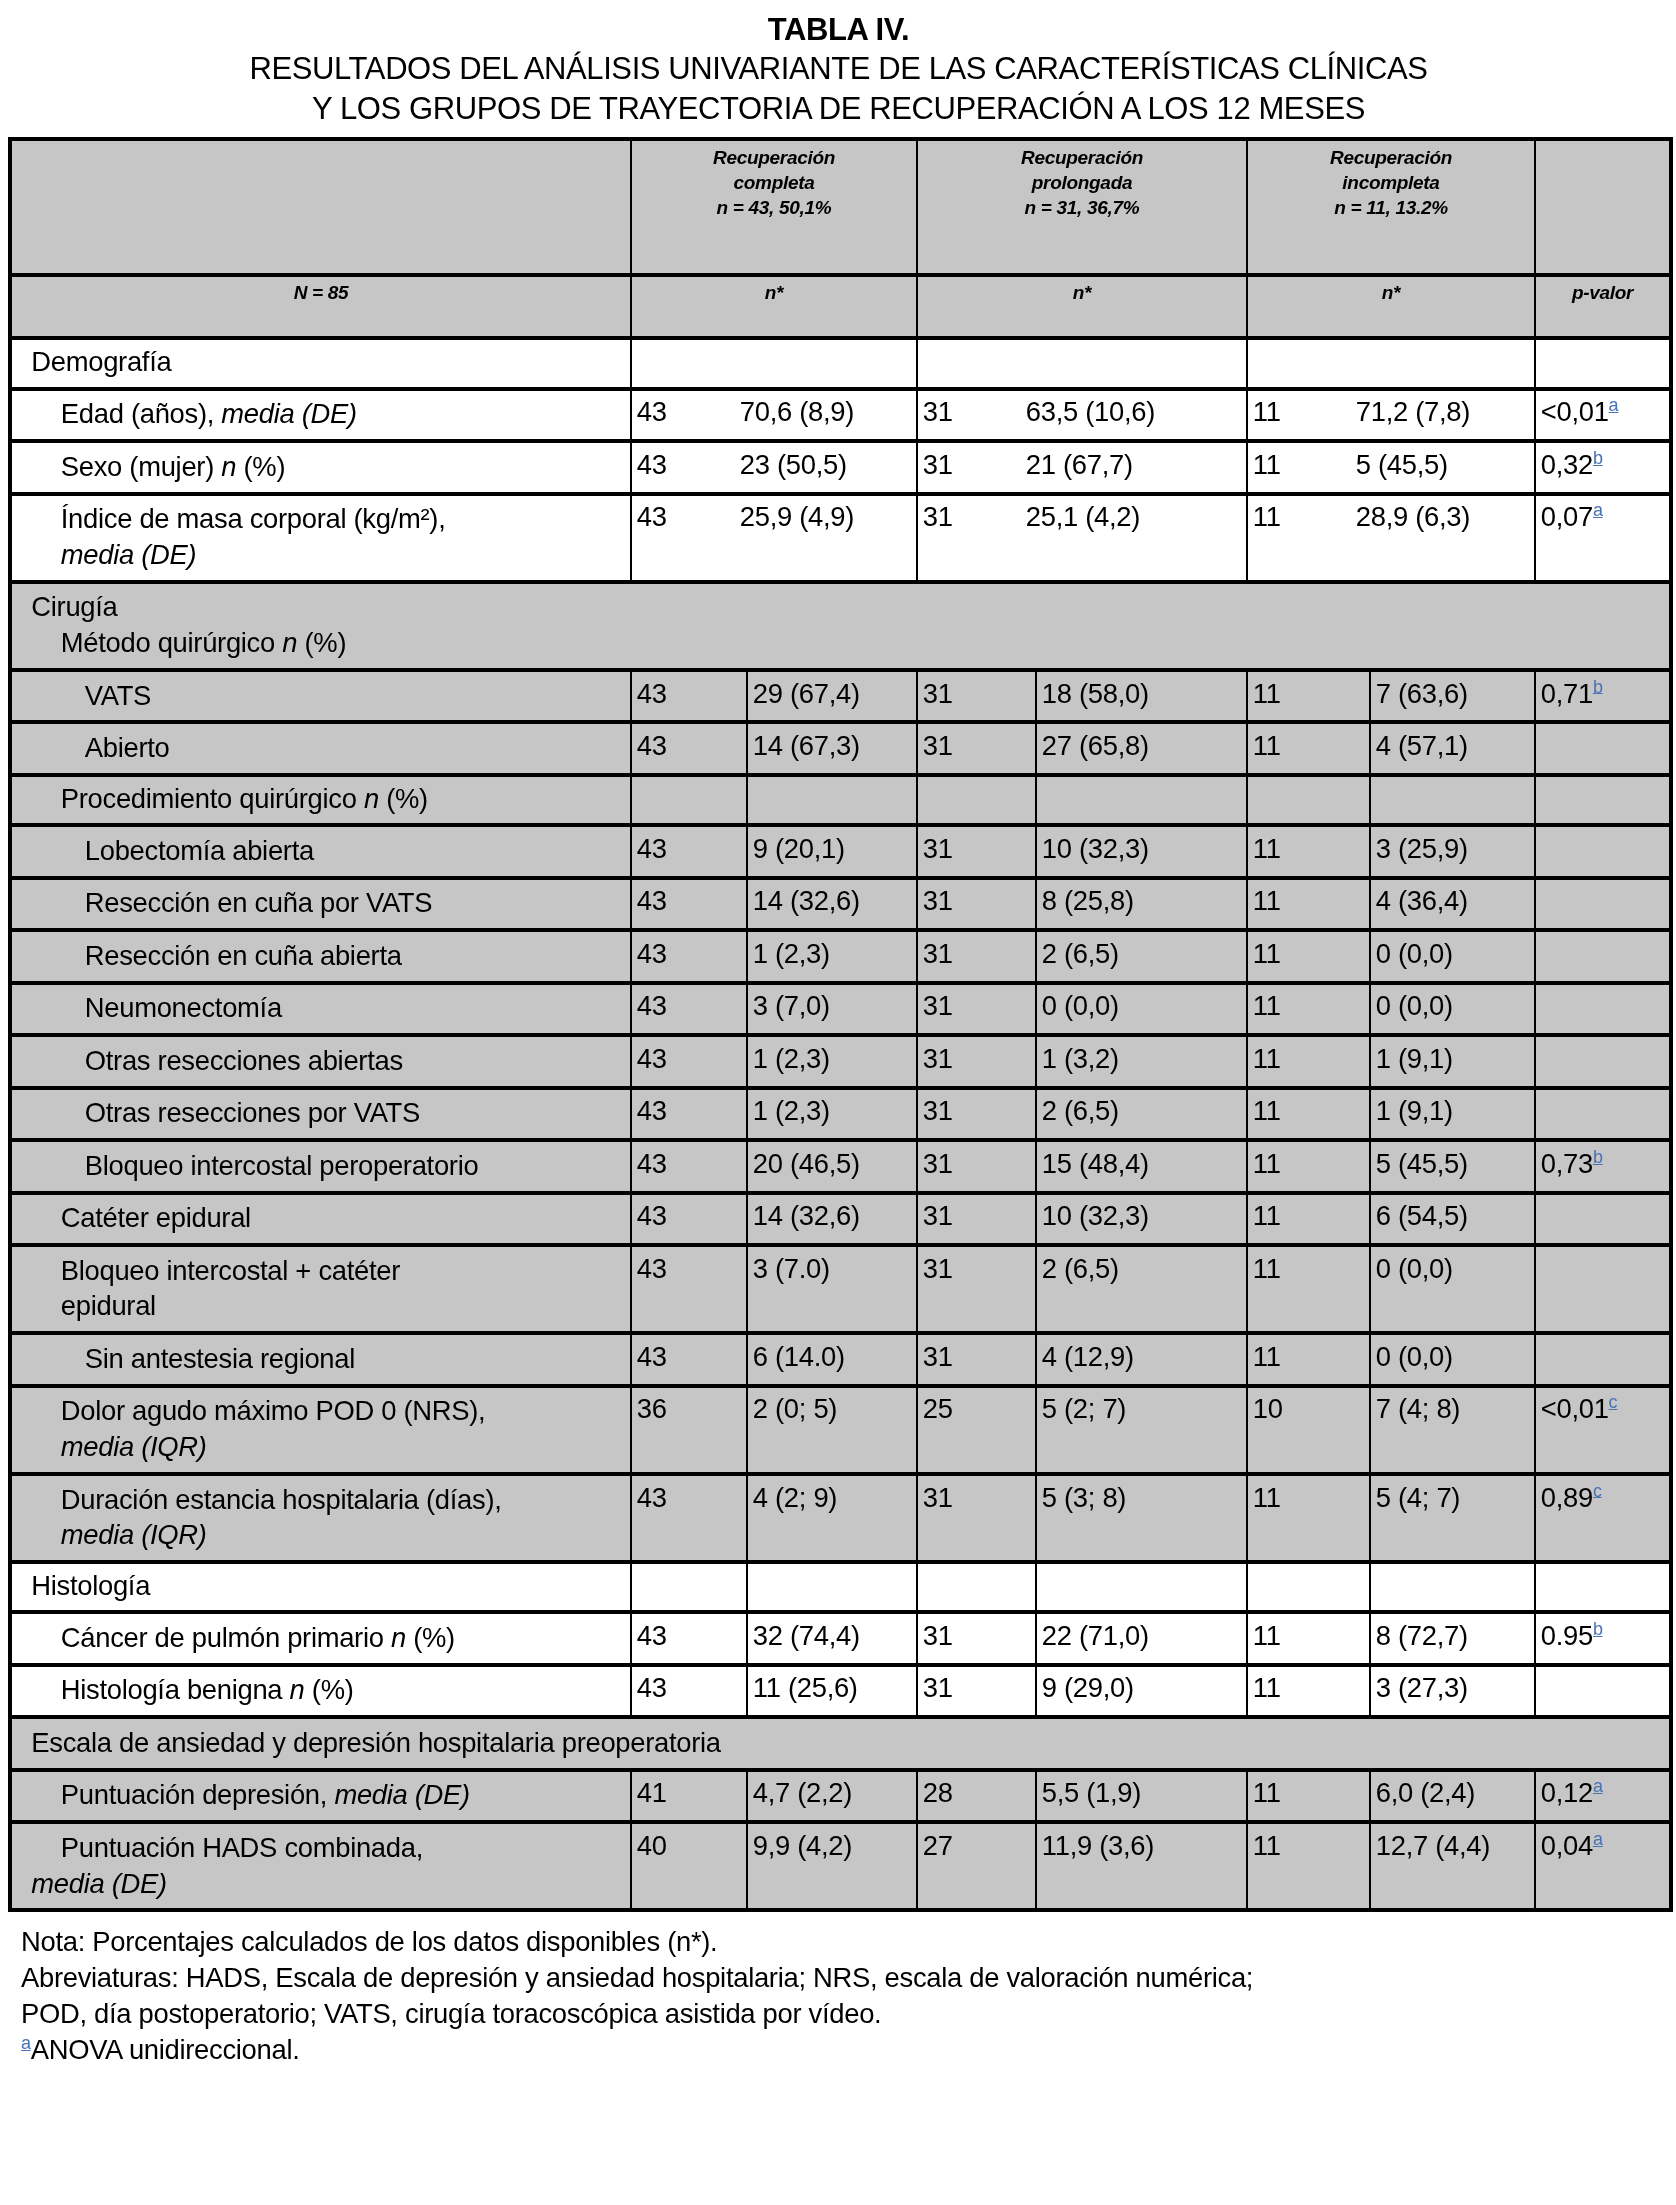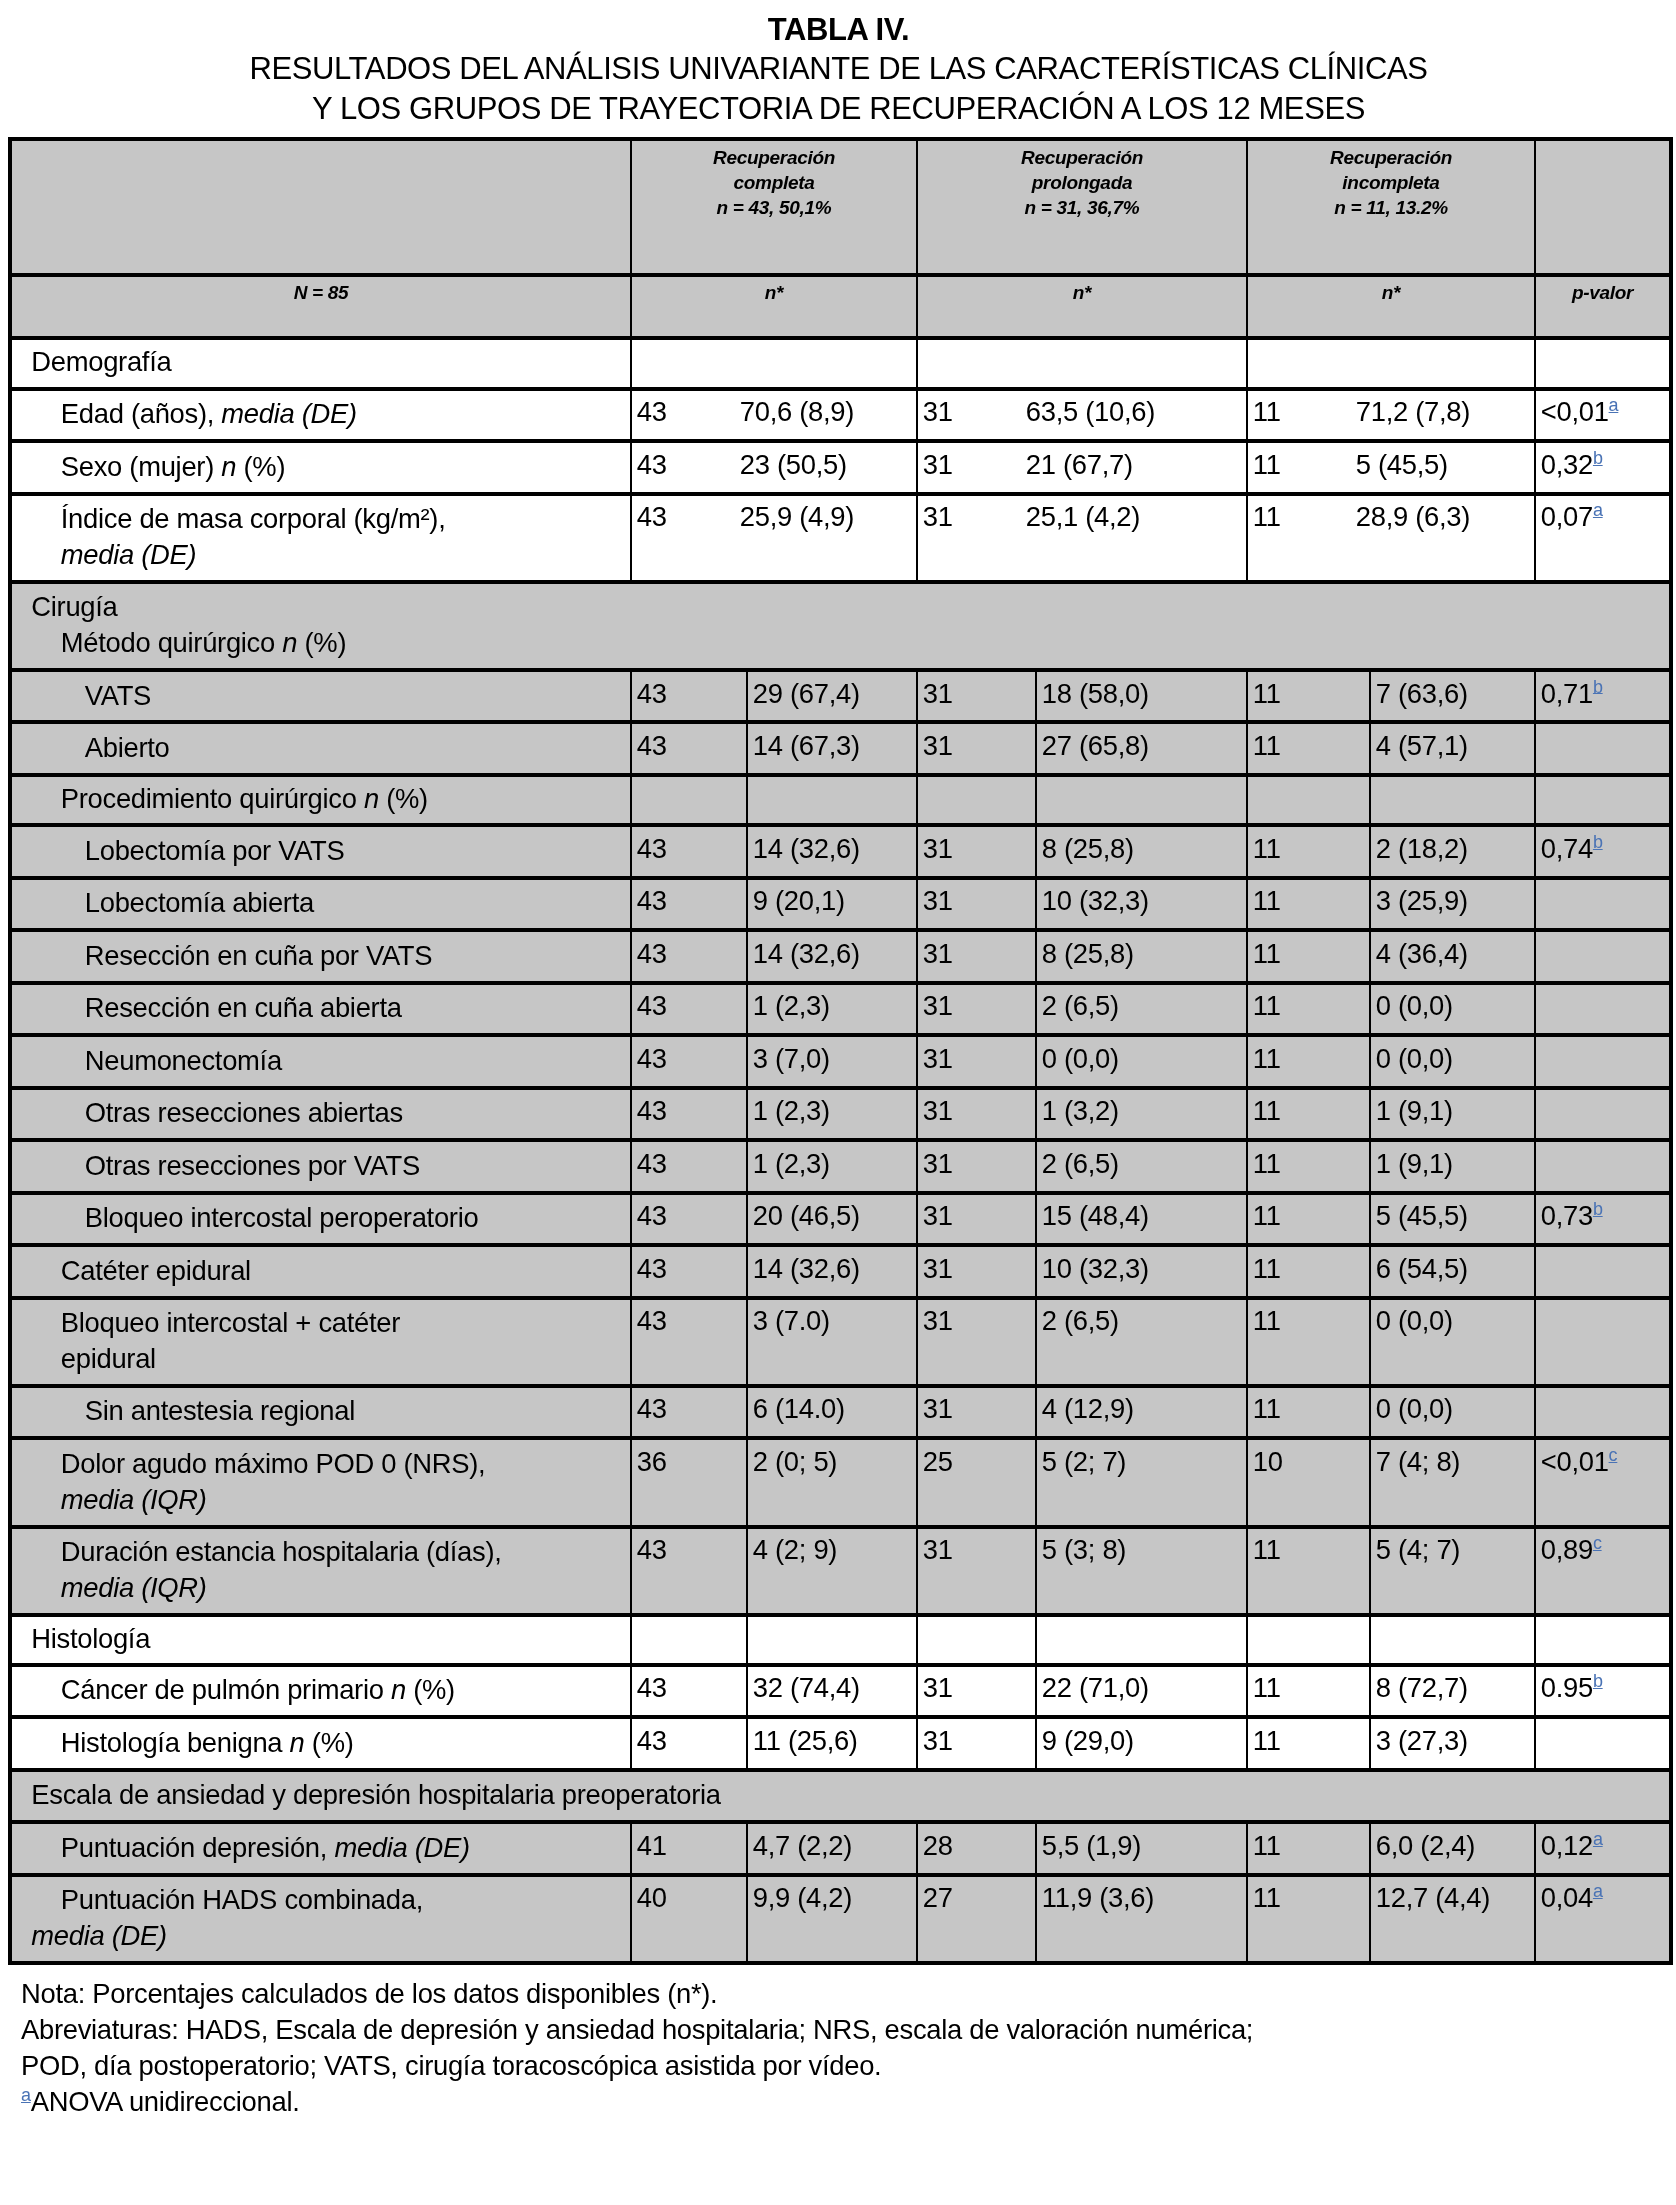--- a/index.html
+++ b/index.html
@@ -212,32 +212,20 @@
           <td class="ncell"></td>
           <td class="vcell"></td>
           <td class="ncell"></td>
           <td class="vcell"></td>
           <td class="ncell"></td>
           <td class="vcell"></td>
           <td class="pcell"></td>
         </tr>
         <tr class="gray">
           <td class="lbl">
-            <div class="rl ind2"><span>Lobectomía por VATS</span></div>
-          </td>
-          <td class="ncell">43</td>
-          <td class="vcell">14 (32,6)</td>
-          <td class="ncell">31</td>
-          <td class="vcell">8 (25,8)</td>
-          <td class="ncell">11</td>
-          <td class="vcell">2 (18,2)</td>
-          <td class="pcell"><span>0,74</span><sup class="fref" style="color: rgb(74, 115, 181);">b</sup></td>
-        </tr>
-        <tr class="gray">
-          <td class="lbl">
             <div class="rl ind2"><span>Lobectomía abierta</span></div>
           </td>
           <td class="ncell">43</td>
           <td class="vcell">9 (20,1)</td>
           <td class="ncell">31</td>
           <td class="vcell">10 (32,3)</td>
           <td class="ncell">11</td>
           <td class="vcell">3 (25,9)</td>
           <td class="pcell"></td>
         </tr>

